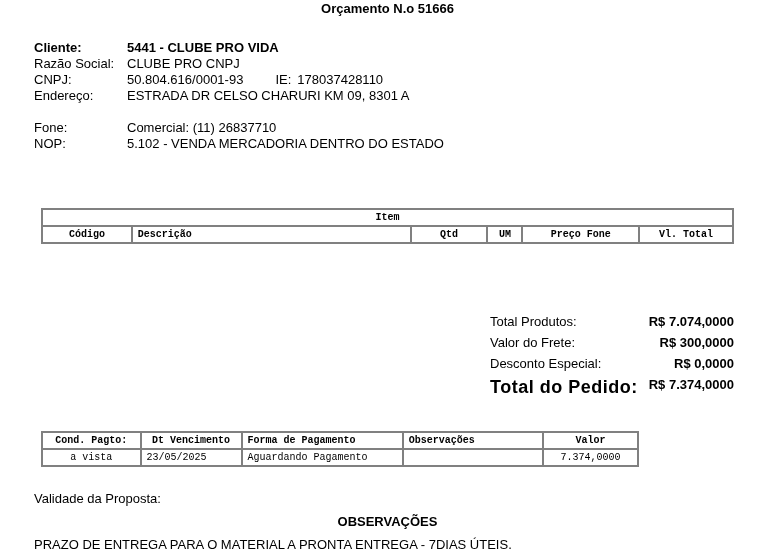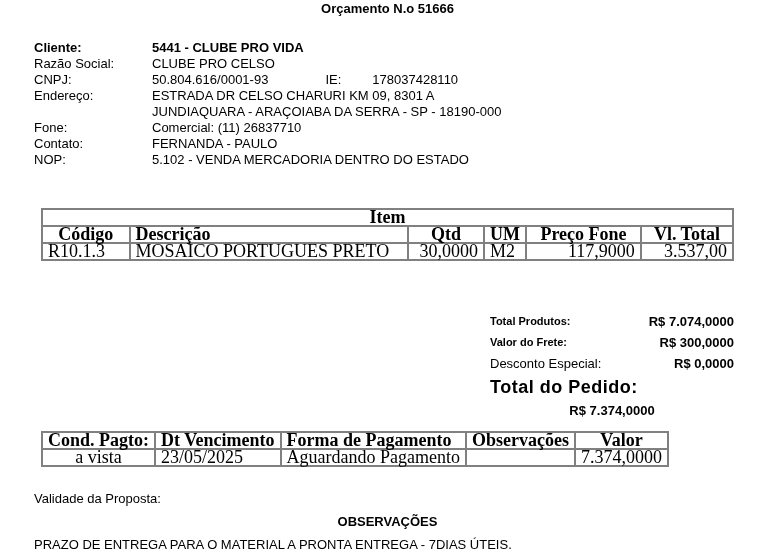--- a/index.html
+++ b/index.html
@@ -6,43 +6,43 @@
   body {
     width: 765px; height: 560px; position: relative; overflow: hidden;
     font-family: "Liberation Sans", sans-serif; font-size: 13px; color: #000;
   }
   .abs { position: absolute; }
   .title {
     left: 0; width: 775px; top: 1px; text-align: center;
     font-weight: bold; font-size: 13px;
   }
   .info { left: 34px; top: 40px; }
-  .info-row { display: flex; height: 16px; line-height: 16px; gap: 25px; }
+  .info-row { display: flex; height: 16px; line-height: 16px; }
   .info-label { width: 93px; }
   .info-value { white-space: nowrap; }
   .bold { font-weight: bold; }
   .ie-label { margin-left: 32px; margin-right: 6px; }
 
   table.grid {
     border-collapse: collapse; position: absolute;
-    font-family: Liberation Serif, serif; font-size: 18px;
+    font-family: Liberation Mono, monospace; font-size: 10px;
   }
   table.grid td, table.grid th {
     border: 2px solid #808080; padding: 0 5px; height: 15px; line-height: 15px;
     white-space: nowrap;
   }
   table.grid th { font-weight: bold; }
   .items { left: 41px; top: 208px; width: 693px; }
   .c { text-align: center; }
   .r { text-align: right; }
   .l { text-align: left; }
 
   .totals { left: 490px; top: 311px; width: 244px; }
   .tot-row { display: flex; justify-content: space-between; height: 21px; line-height: 21px; }
-  .tot-label-bold { font-weight: 700; font-size: 11px; }
+  .tot-label-bold { font-weight: 400; font-size: 13px; }
   .tot-big { font-weight: 900; font-size: 18px; letter-spacing: 0.5px; }
   .tot-value { font-size: 13px; font-weight: bold; }
 
   .payment { left: 41px; top: 431px; width: 598px; }
 
   .validity { left: 34px; top: 491px; }
   .obs-title { left: 0; width: 775px; top: 514px; text-align: center; font-weight: bold; }
   .obs-text { left: 34px; top: 537px; }
 </style>
 </head>
@@ -50,43 +50,38 @@
 
 <div class="abs title">Orçamento N.o 51666</div>
 
 <div class="abs info">
   <div class="info-row bold">
     <span class="info-label">Cliente:</span>
     <span class="info-value">5441 - CLUBE PRO VIDA</span>
   </div>
   <div class="info-row">
     <span class="info-label">Razão Social:</span>
-    <span class="info-value">CLUBE PRO CELSO</span>
+    <span class="info-value">CLUBE PRO CNPJ</span>
   </div>
   <div class="info-row">
     <span class="info-label">CNPJ:</span>
     <span class="info-value">50.804.616/0001-93</span>
     <span class="ie-label">IE:</span>
     <span class="info-value">178037428110</span>
   </div>
   <div class="info-row">
     <span class="info-label">Endereço:</span>
     <span class="info-value">ESTRADA DR CELSO CHARURI KM 09, 8301 A</span>
   </div>
   <div class="info-row">
     <span class="info-label"></span>
-    <span class="info-value">JUNDIAQUARA - ARAÇOIABA DA SERRA - SP - 18190-000</span>
   </div>
   <div class="info-row">
     <span class="info-label">Fone:</span>
     <span class="info-value">Comercial: (11) 26837710</span>
-  </div>
-  <div class="info-row">
-    <span class="info-label">Contato:</span>
-    <span class="info-value">FERNANDA - PAULO</span>
   </div>
   <div class="info-row">
     <span class="info-label">NOP:</span>
     <span class="info-value">5.102 - VENDA MERCADORIA DENTRO DO ESTADO</span>
   </div>
 </div>
 
 <table class="grid items">
   <colgroup>
     <col style="width:90px">
@@ -101,45 +96,37 @@
     <th colspan="6" class="c">Item</th>
   </tr>
   <tr>
     <th class="c">Código</th>
     <th class="l">Descrição</th>
     <th class="c">Qtd</th>
     <th class="c">UM</th>
     <th class="c">Preço Fone</th>
     <th class="c">Vl. Total</th>
   </tr>
-  <tr>
-    <td class="l">R10.1.3</td>
-    <td class="l">MOSAICO PORTUGUES PRETO</td>
-    <td class="r">30,0000</td>
-    <td class="l">M2</td>
-    <td class="r">117,9000</td>
-    <td class="r">3.537,00</td>
-  </tr>
 </tbody>
   </table>
 
 <div class="abs totals">
   <div class="tot-row">
     <span class="tot-label-bold">Total Produtos:</span>
     <span class="tot-value">R$ 7.074,0000</span>
   </div>
   <div class="tot-row">
     <span class="tot-label-bold">Valor do Frete:</span>
     <span class="tot-value">R$ 300,0000</span>
   </div>
   <div class="tot-row">
     <span>Desconto Especial:</span>
     <span class="tot-value">R$ 0,0000</span>
   </div>
-  <div class="tot-row" style="height:26px;line-height:26px;flex-direction:column;">
+  <div class="tot-row" style="height:26px;line-height:26px;">
     <span class="tot-big">Total do Pedido:</span>
     <span class="tot-value" style="line-height:22px;text-align:center;">R$ 7.374,0000</span>
   </div>
 </div>
 
 <table class="grid payment">
   <colgroup>
     <col style="width:108px">
       <col style="width:108px">
       <col style="width:180px">

